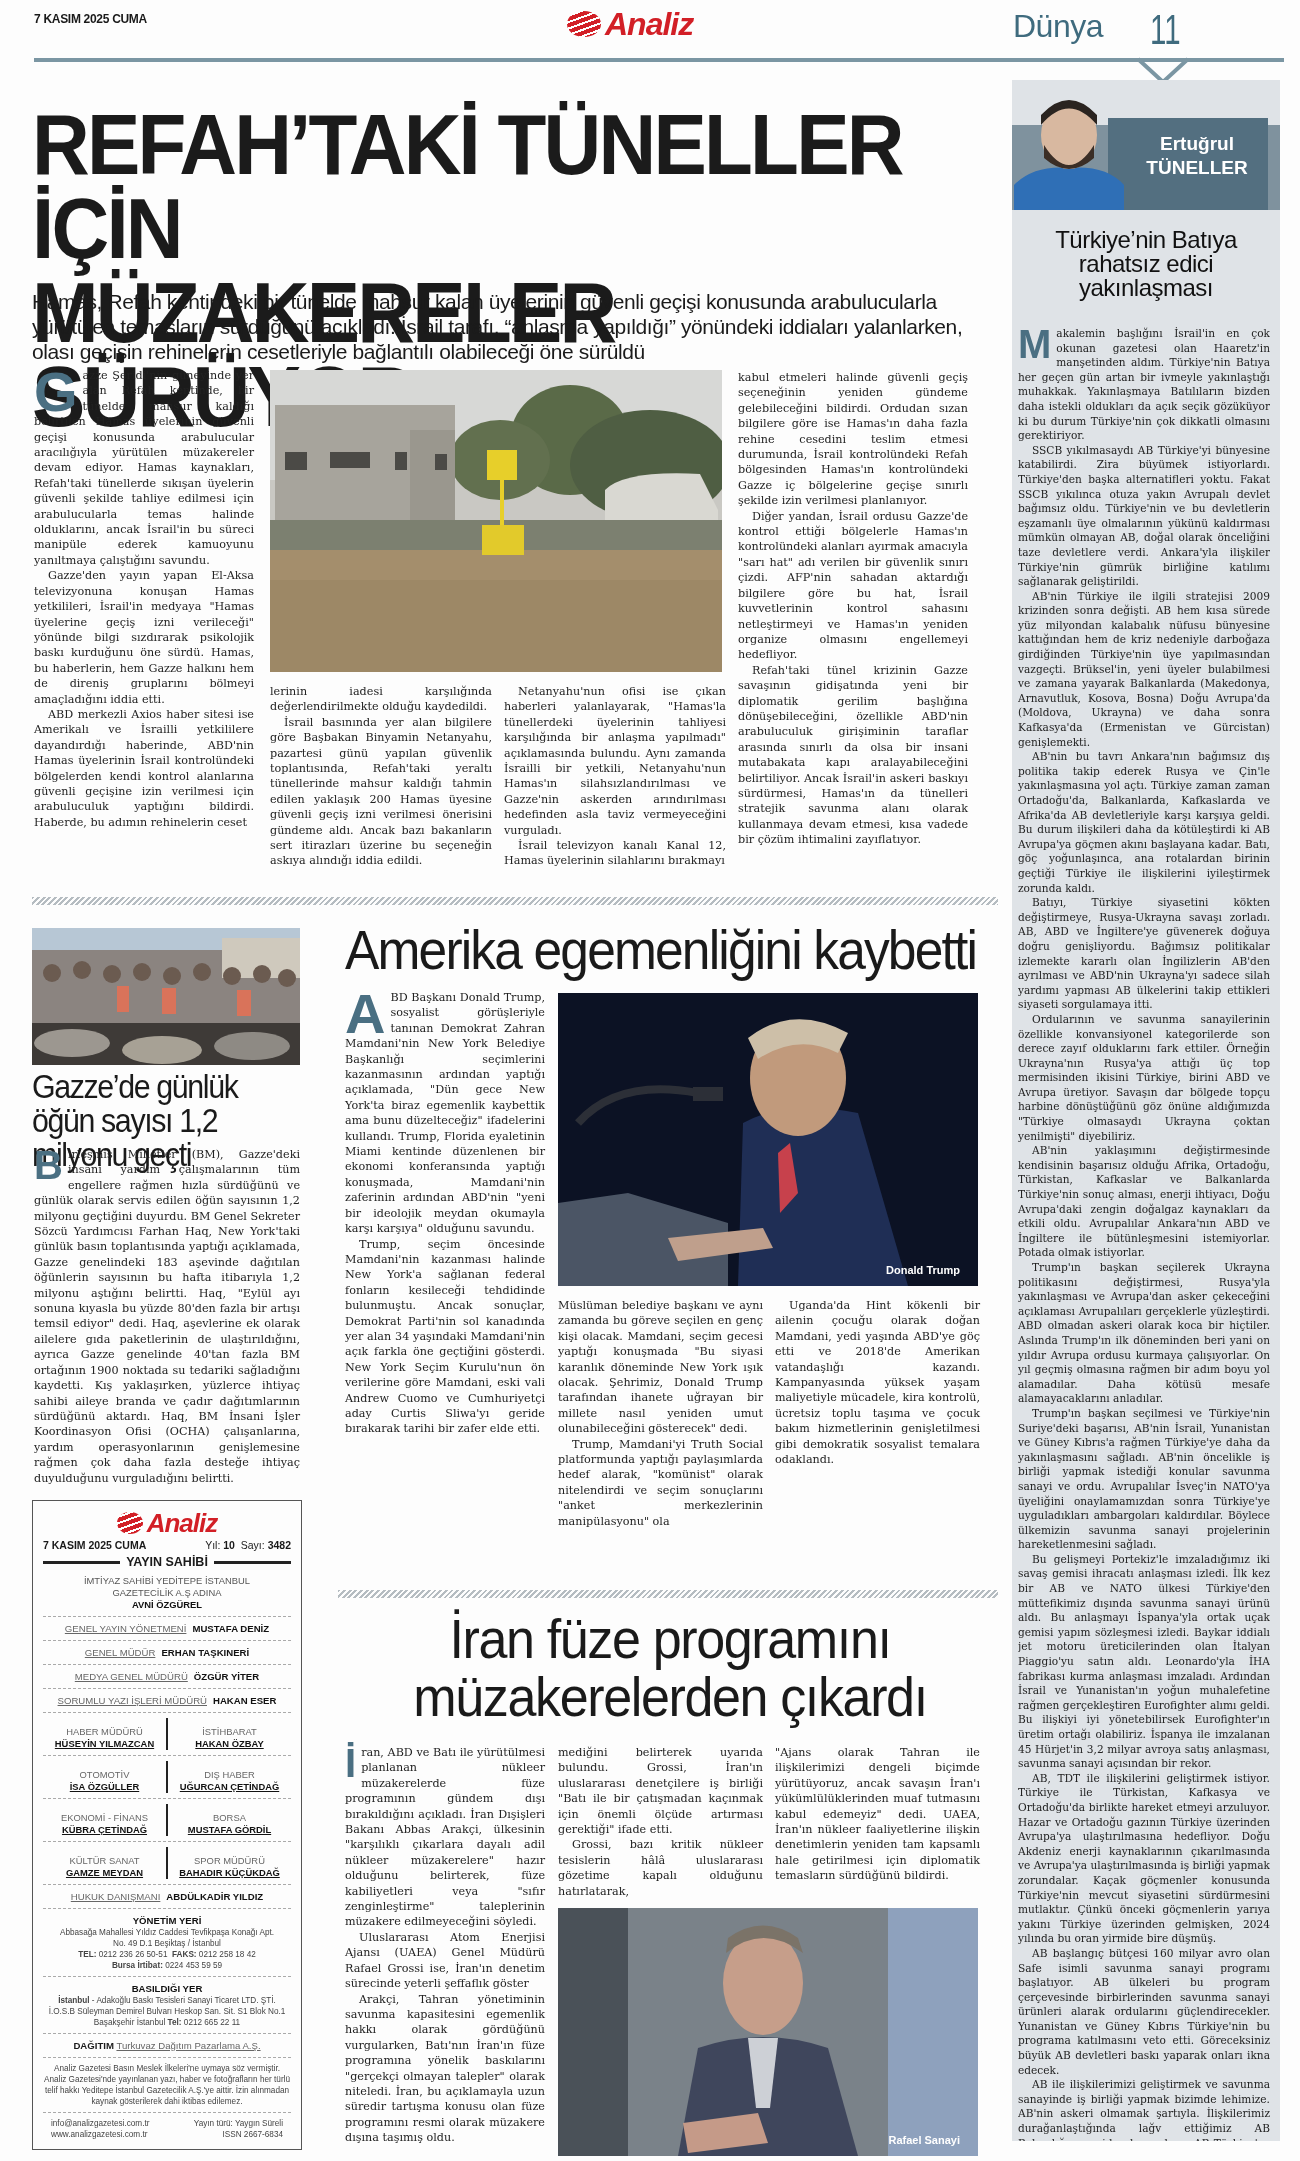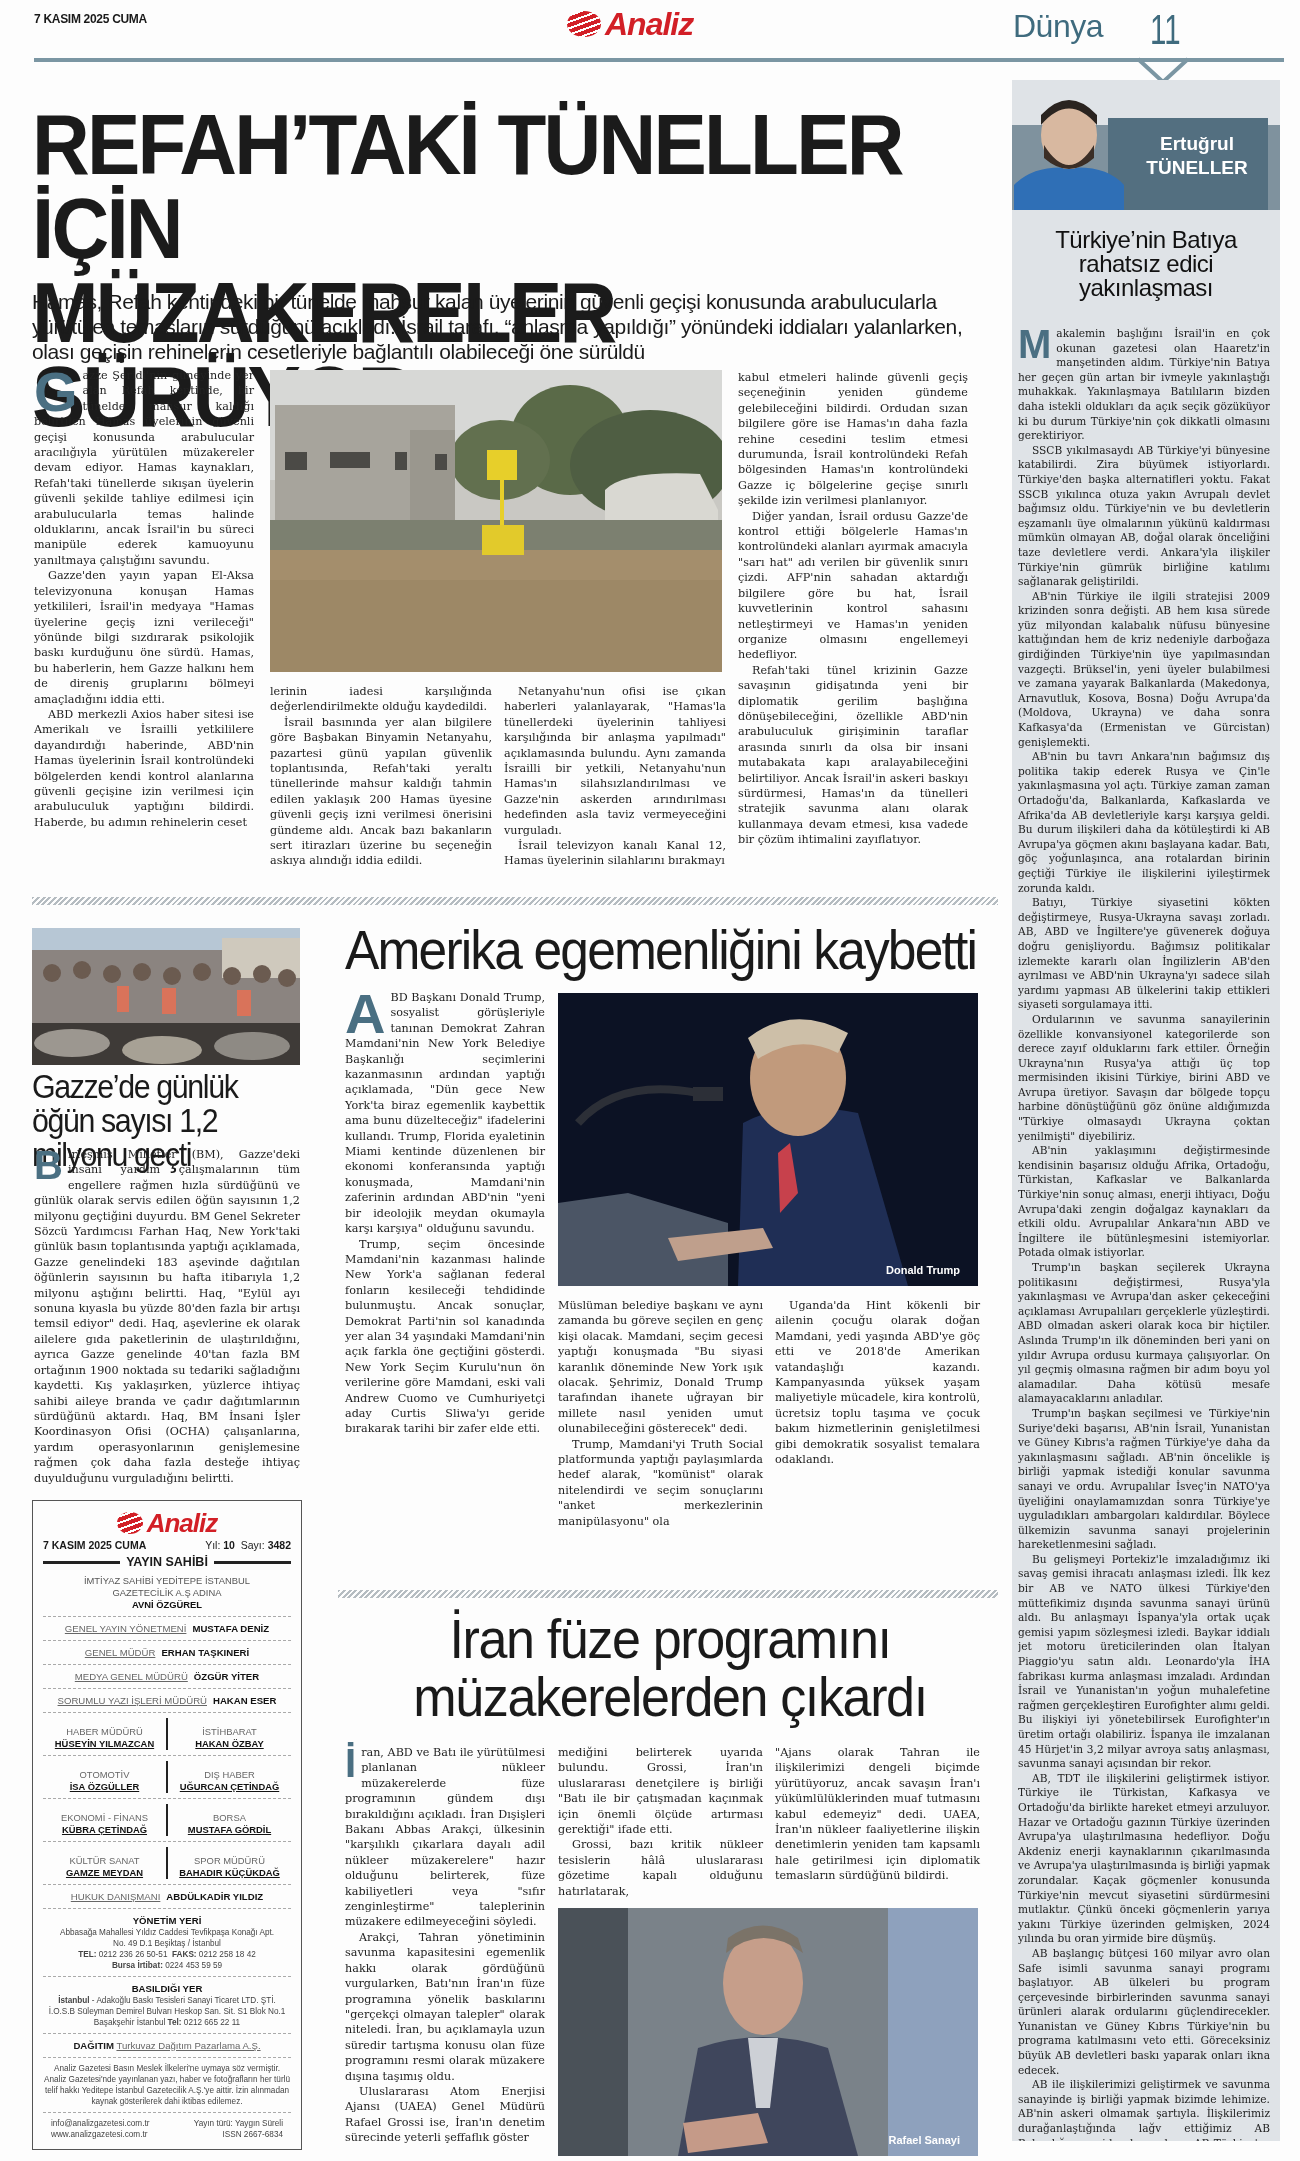--- a/index.html
+++ b/index.html
@@ -193,22 +193,22 @@
 </div>
 <div class="abs col" style="left:775px;top:1298px;width:205px;">
   <p>Uganda'da Hint kökenli bir ailenin çocuğu olarak doğan Mamdani, yedi yaşında ABD'ye göç etti ve 2018'de Amerikan vatandaşlığı kazandı. Kampanyasında yüksek yaşam maliyetiyle mücadele, kira kontrolü, ücretsiz toplu taşıma ve çocuk bakım hizmetlerinin genişletilmesi gibi demokratik sosyalist temalara odaklandı.</p>
 </div>
 
 <div class="abs zigzag" style="left:338px;top:1590px;width:660px;"></div>
 
 <div class="abs h-iran">İran füze programını müzakerelerden çıkardı</div>
 <div class="abs col" style="left:345px;top:1745px;width:200px;">
   <p class="first"><span class="dropcap sm">İ</span><span>ran, ABD ve Batı ile yürütülmesi planlanan nükleer müzakerelerde füze programının gündem dışı bırakıldığını açıkladı. İran Dışişleri Bakanı Abbas Arakçi, ülkesinin "karşılıklı çıkarlara dayalı adil nükleer müzakerelere" hazır olduğunu belirterek, füze kabiliyetleri veya "sıfır zenginleştirme" taleplerinin müzakere edilmeyeceğini söyledi.</span></p>
+  <p>Uluslararası Atom Enerjisi Ajansı (UAEA) Genel Müdürü Rafael Grossi ise, İran'ın denetim sürecinde yeterli şeffaflık göster</p>
   <p>Arakçi, Tahran yönetiminin savunma kapasitesini egemenlik hakkı olarak gördüğünü vurgularken, Batı'nın İran'ın füze programına yönelik baskılarını "gerçekçi olmayan talepler" olarak niteledi. İran, bu açıklamayla uzun süredir tartışma konusu olan füze programını resmi olarak müzakere dışına taşımış oldu.</p>
-  <p>Uluslararası Atom Enerjisi Ajansı (UAEA) Genel Müdürü Rafael Grossi ise, İran'ın denetim sürecinde yeterli şeffaflık göster</p>
 </div>
 <div class="abs col" style="left:558px;top:1745px;width:205px;">
   <p class="first">mediğini belirterek uyarıda bulundu. Grossi, İran'ın uluslararası denetçilere iş birliği "Batı ile bir çatışmadan kaçınmak için önemli ölçüde artırması gerektiği" ifade etti.</p>
   <p>Grossi, bazı kritik nükleer tesislerin hâlâ uluslararası gözetime kapalı olduğunu hatırlatarak,</p>
 </div>
 <div class="abs col" style="left:775px;top:1745px;width:205px;">
   <p class="first">"Ajans olarak Tahran ile ilişkilerimizi dengeli biçimde yürütüyoruz, ancak savaşın İran'ı yükümlülüklerinden muaf tutmasını kabul edemeyiz" dedi. UAEA, İran'ın nükleer faaliyetlerine ilişkin denetimlerin yeniden tam kapsamlı hale getirilmesi için diplomatik temasların sürdüğünü bildirdi.</p>
 </div>
 <div class="abs photo" style="left:558px;top:1908px;width:420px;height:248px;">
   <svg width="420" height="248" viewBox="0 0 420 248">

